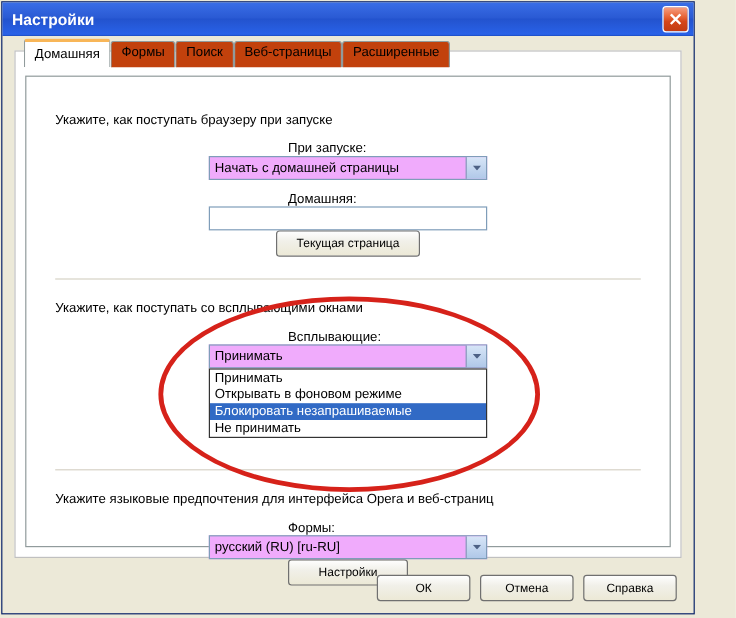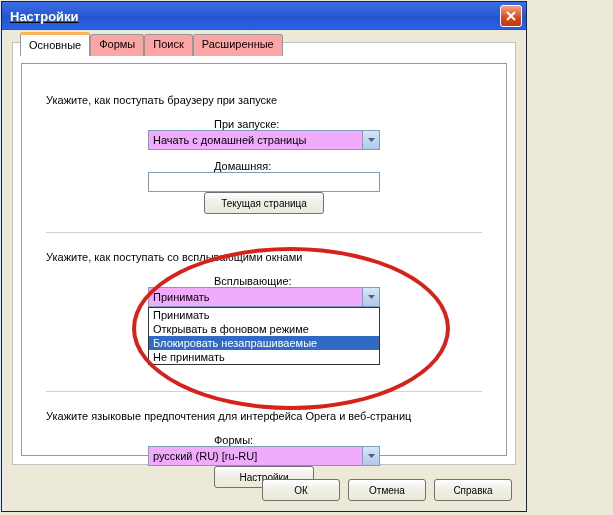--- a/index.html
+++ b/index.html
@@ -6,28 +6,27 @@
     margin: 0;
     padding: 0;
     width: 613px;
     height: 515px;
     font-family: Tahoma, Arial, sans-serif;
     font-size: 11px;
     background: #ece9d8;
     overflow: hidden;
   }
   .window {
-    width: 526px;
+    width: 578px;
     height: 511px;
     border: 1px solid #0a246a;
     background: #ece9d8;
     position: relative;
     box-sizing: border-box;
     margin: 1px;
-    text-decoration: underline;
   }
   .titlebar {
     height: 28px;
     background: linear-gradient(to bottom, #3a6ee7 0%, #2a5ad4 45%, #2353ce 50%, #2962e8 95%, #1b4bc0 100%);
     display: flex;
     align-items: center;
     padding: 0 4px 0 8px;
     color: #fff;
     font-weight: bold;
     font-size: 13px;
@@ -62,21 +61,21 @@
   .tabs {
     position: absolute;
     left: 18px;
     top: 32px;
     display: flex;
     z-index: 2;
   }
   .tab {
     border: 1px solid #919b9c;
     border-bottom: none;
-    background: #fca5a5;
+    background: #c2410c;
     padding: 3px 8px 4px 8px;
     font-size: 11px;
     margin-right: 0px;
     border-top-left-radius: 3px;
     border-top-right-radius: 3px;
     cursor: pointer;
     position: relative;
   }
   .tab.active {
     background: #fff;
@@ -219,23 +218,24 @@
     <div class="close">
       <span>
         <svg viewBox="0 0 10 10" width="10" height="10">
             <path d="M1 1 L9 9 M9 1 L1 9" stroke="#fff" stroke-width="2" fill="none"></path>
           </svg>
       </span>
     </div>
   </div>
 
   <div class="tabs">
-    <div class="tab active"><span>Основные</span></div>
+    <div class="tab active"><span>Домашняя</span></div>
     <div class="tab"><span>Формы</span></div>
     <div class="tab"><span>Поиск</span></div>
+    <div class="tab"><span>Веб-страницы</span></div>
     <div class="tab"><span>Расширенные</span></div>
   </div>
 
   <div class="content">
     <div class="pane">
 
       <div class="section-text">Укажите, как поступать браузеру при запуске</div>
 
       <div class="form-row">
         <div class="form-label">При запуске:</div>

